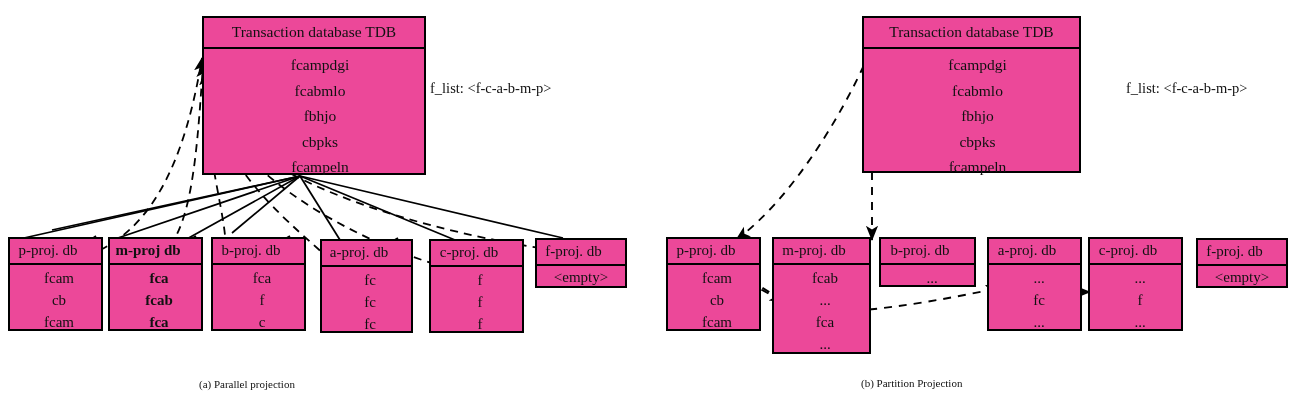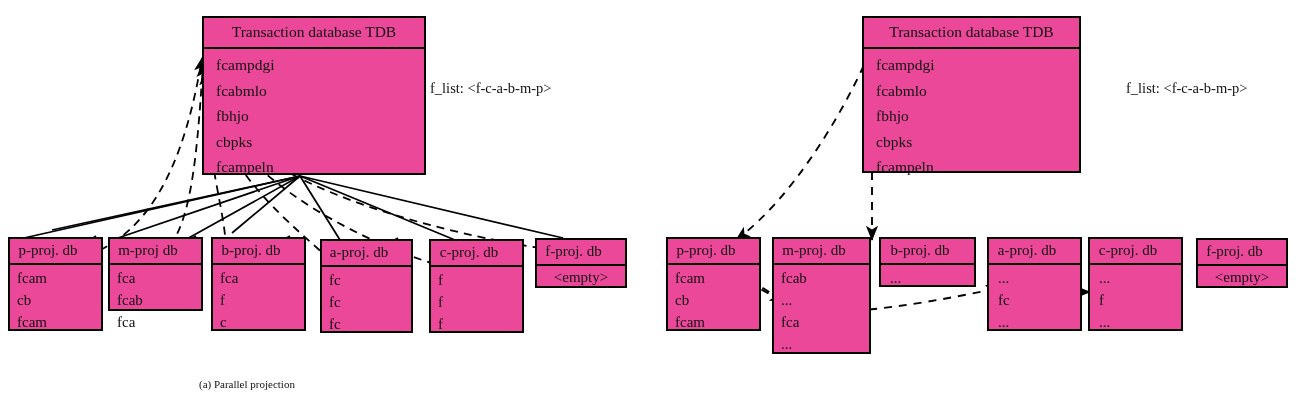--- a/index.html
+++ b/index.html
@@ -42,20 +42,21 @@
     white-space: nowrap;
   }
   .box-body {
     box-sizing: border-box;
     padding: 2px 0 2px 7px;
   }
   .row {
     font-size: 15px;
     line-height: 22px;
     white-space: nowrap;
+    text-align: center;
   }
   .tdb {
     font-size: 15px;
   }
   .tdb .box-header {
     font-size: 15.5px;
     line-height: 24px;
     padding: 2px 4px 3px 4px;
   }
   .tdb .box-body {
@@ -163,21 +164,21 @@
 
   <div class="box" style="left:8px; top:237px; width:95px; height:94px;">
     <div class="box-header">p-proj. db</div>
     <div class="box-body">
       <div class="row">fcam</div>
       <div class="row">cb</div>
       <div class="row">fcam</div>
     </div>
   </div>
 
-  <div class="box" style="left:108px; top:237px; width:95px; height:74px;">
+  <div class="box" style="left:108px; top:237px; width:95px; height:94px;font-weight:bold;">
     <div class="box-header">m-proj db</div>
     <div class="box-body">
       <div class="row">fca</div>
       <div class="row">fcab</div>
       <div class="row">fca</div>
     </div>
   </div>
 
   <div class="box" style="left:211px; top:237px; width:95px; height:94px;">
     <div class="box-header">b-proj. db</div>
@@ -272,15 +273,16 @@
     </div>
   </div>
 
   <div class="box" style="left:1196px; top:238px; width:92px; height:50px;">
     <div class="box-header">f-proj. db</div>
     <div class="box-body" style="padding:0;">
       <div class="row centered-row">&lt;empty&gt;</div>
     </div>
   </div>
 
+  <div class="caption" style="left:861px; top:377px;">(b) Partition Projection</div>
 
 
 </div>
 
 </body></html>

